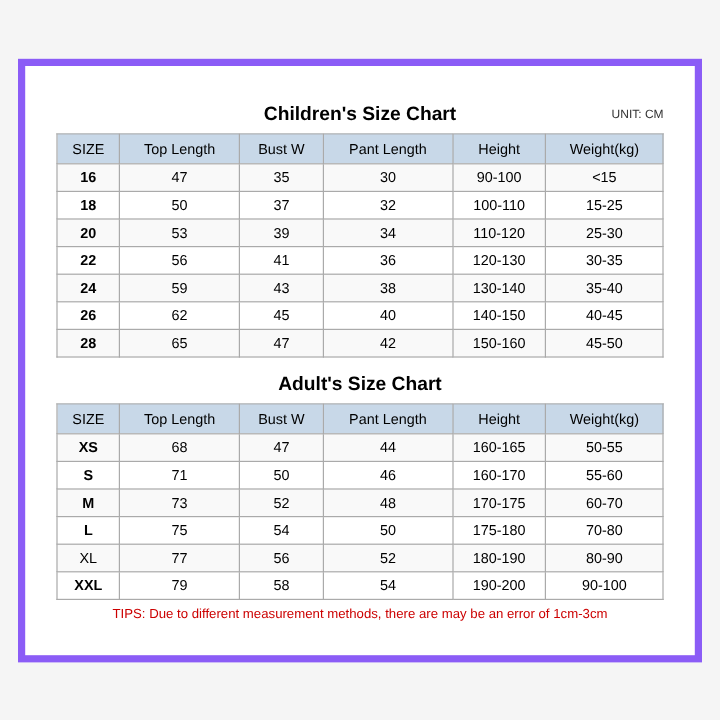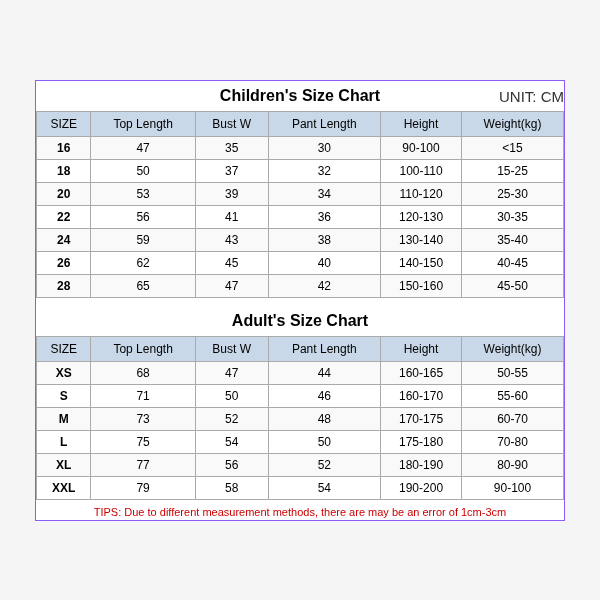--- a/index.html
+++ b/index.html
@@ -7,38 +7,38 @@
       width: 600px;
       height: 600px;
       background: #f5f5f5;
       display: flex;
       align-items: center;
       justify-content: center;
       font-family: Arial, sans-serif;
     }
     .chart-container {
       background: #ffffff;
-      border: 1px solid #8b5cf6;
-      width: 530px;
-      padding: 0;
+      border: 6px solid #8b5cf6;
+      width: 570px;
+      padding: 26px;
     }
     .section-title {
       text-align: center;
       font-size: 16px;
       font-weight: bold;
       padding: 6px 0;
       background: #ffffff;
       position: relative;
     }
     .unit-label {
       position: absolute;
       right: 0;
       top: 50%;
       transform: translateY(-50%);
-      font-size: 15px;
+      font-size: 10px;
       font-weight: normal;
       color: #333;
       text-align: center;
     }
     table {
       width: 100%;
       border-collapse: collapse;
       font-size: 12px;
     }
     th {
@@ -194,21 +194,21 @@
         </tr>
         <tr>
           <td style="font-weight: bold;">L</td>
           <td>75</td>
           <td>54</td>
           <td>50</td>
           <td>175-180</td>
           <td>70-80</td>
         </tr>
         <tr>
-          <td style="font-weight: bold; margin-top: 44px;">XL</td>
+          <td style="font-weight: normal; margin-top: 44px;">XL</td>
           <td>77</td>
           <td>56</td>
           <td>52</td>
           <td>180-190</td>
           <td>80-90</td>
         </tr>
         <tr>
           <td style="font-weight: bold;">XXL</td>
           <td>79</td>
           <td>58</td>

